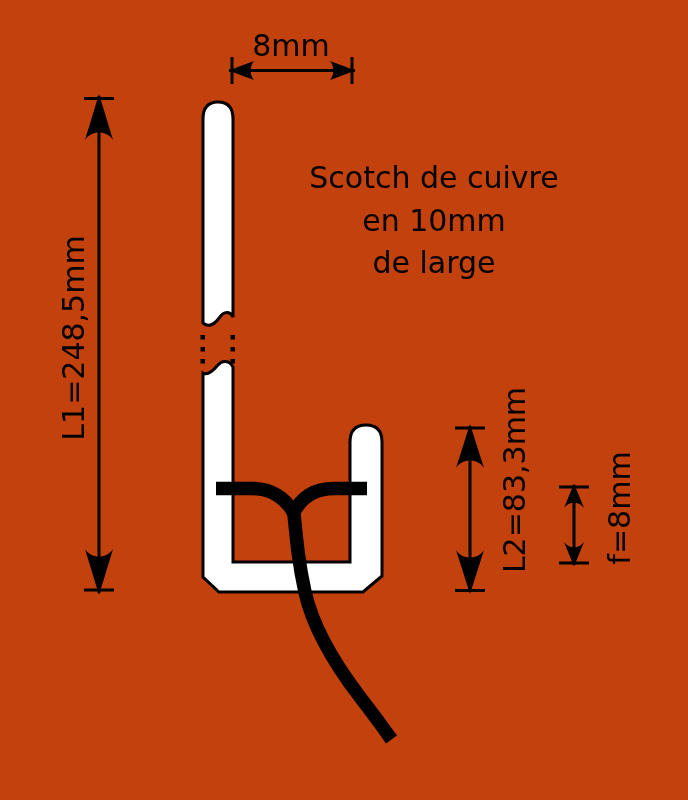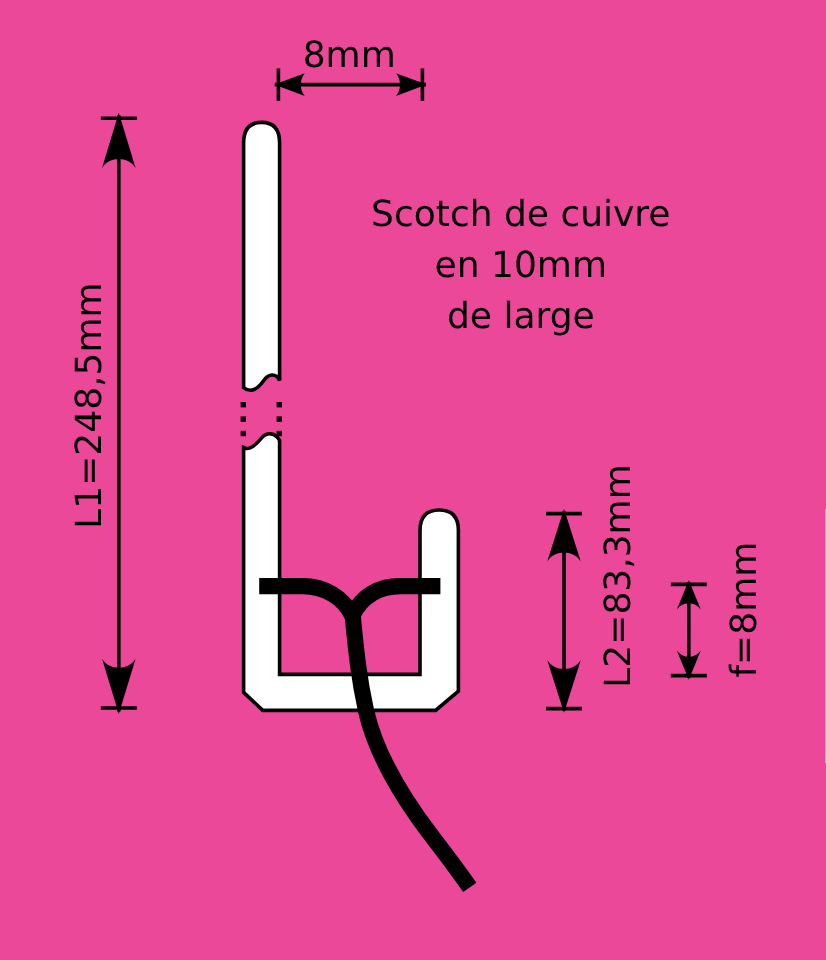--- a/index.html
+++ b/index.html
@@ -4,21 +4,21 @@
 <style>
   html, body {
     margin: 0;
     padding: 0;
     background: #ffffff;
   }
   .canvas {
     position: relative;
     width: 688px;
     height: 800px;
-    background: #ec4899;
+    background: #c2410c;
     overflow: hidden;
   }
   svg { display: block; }
   text {
     font-family: "DejaVu Sans", "Liberation Sans", sans-serif;
     fill: #000000;
   }
   .dim-label  { font-size: 30px; }
   .title-line { font-size: 30px; }
 </style>

